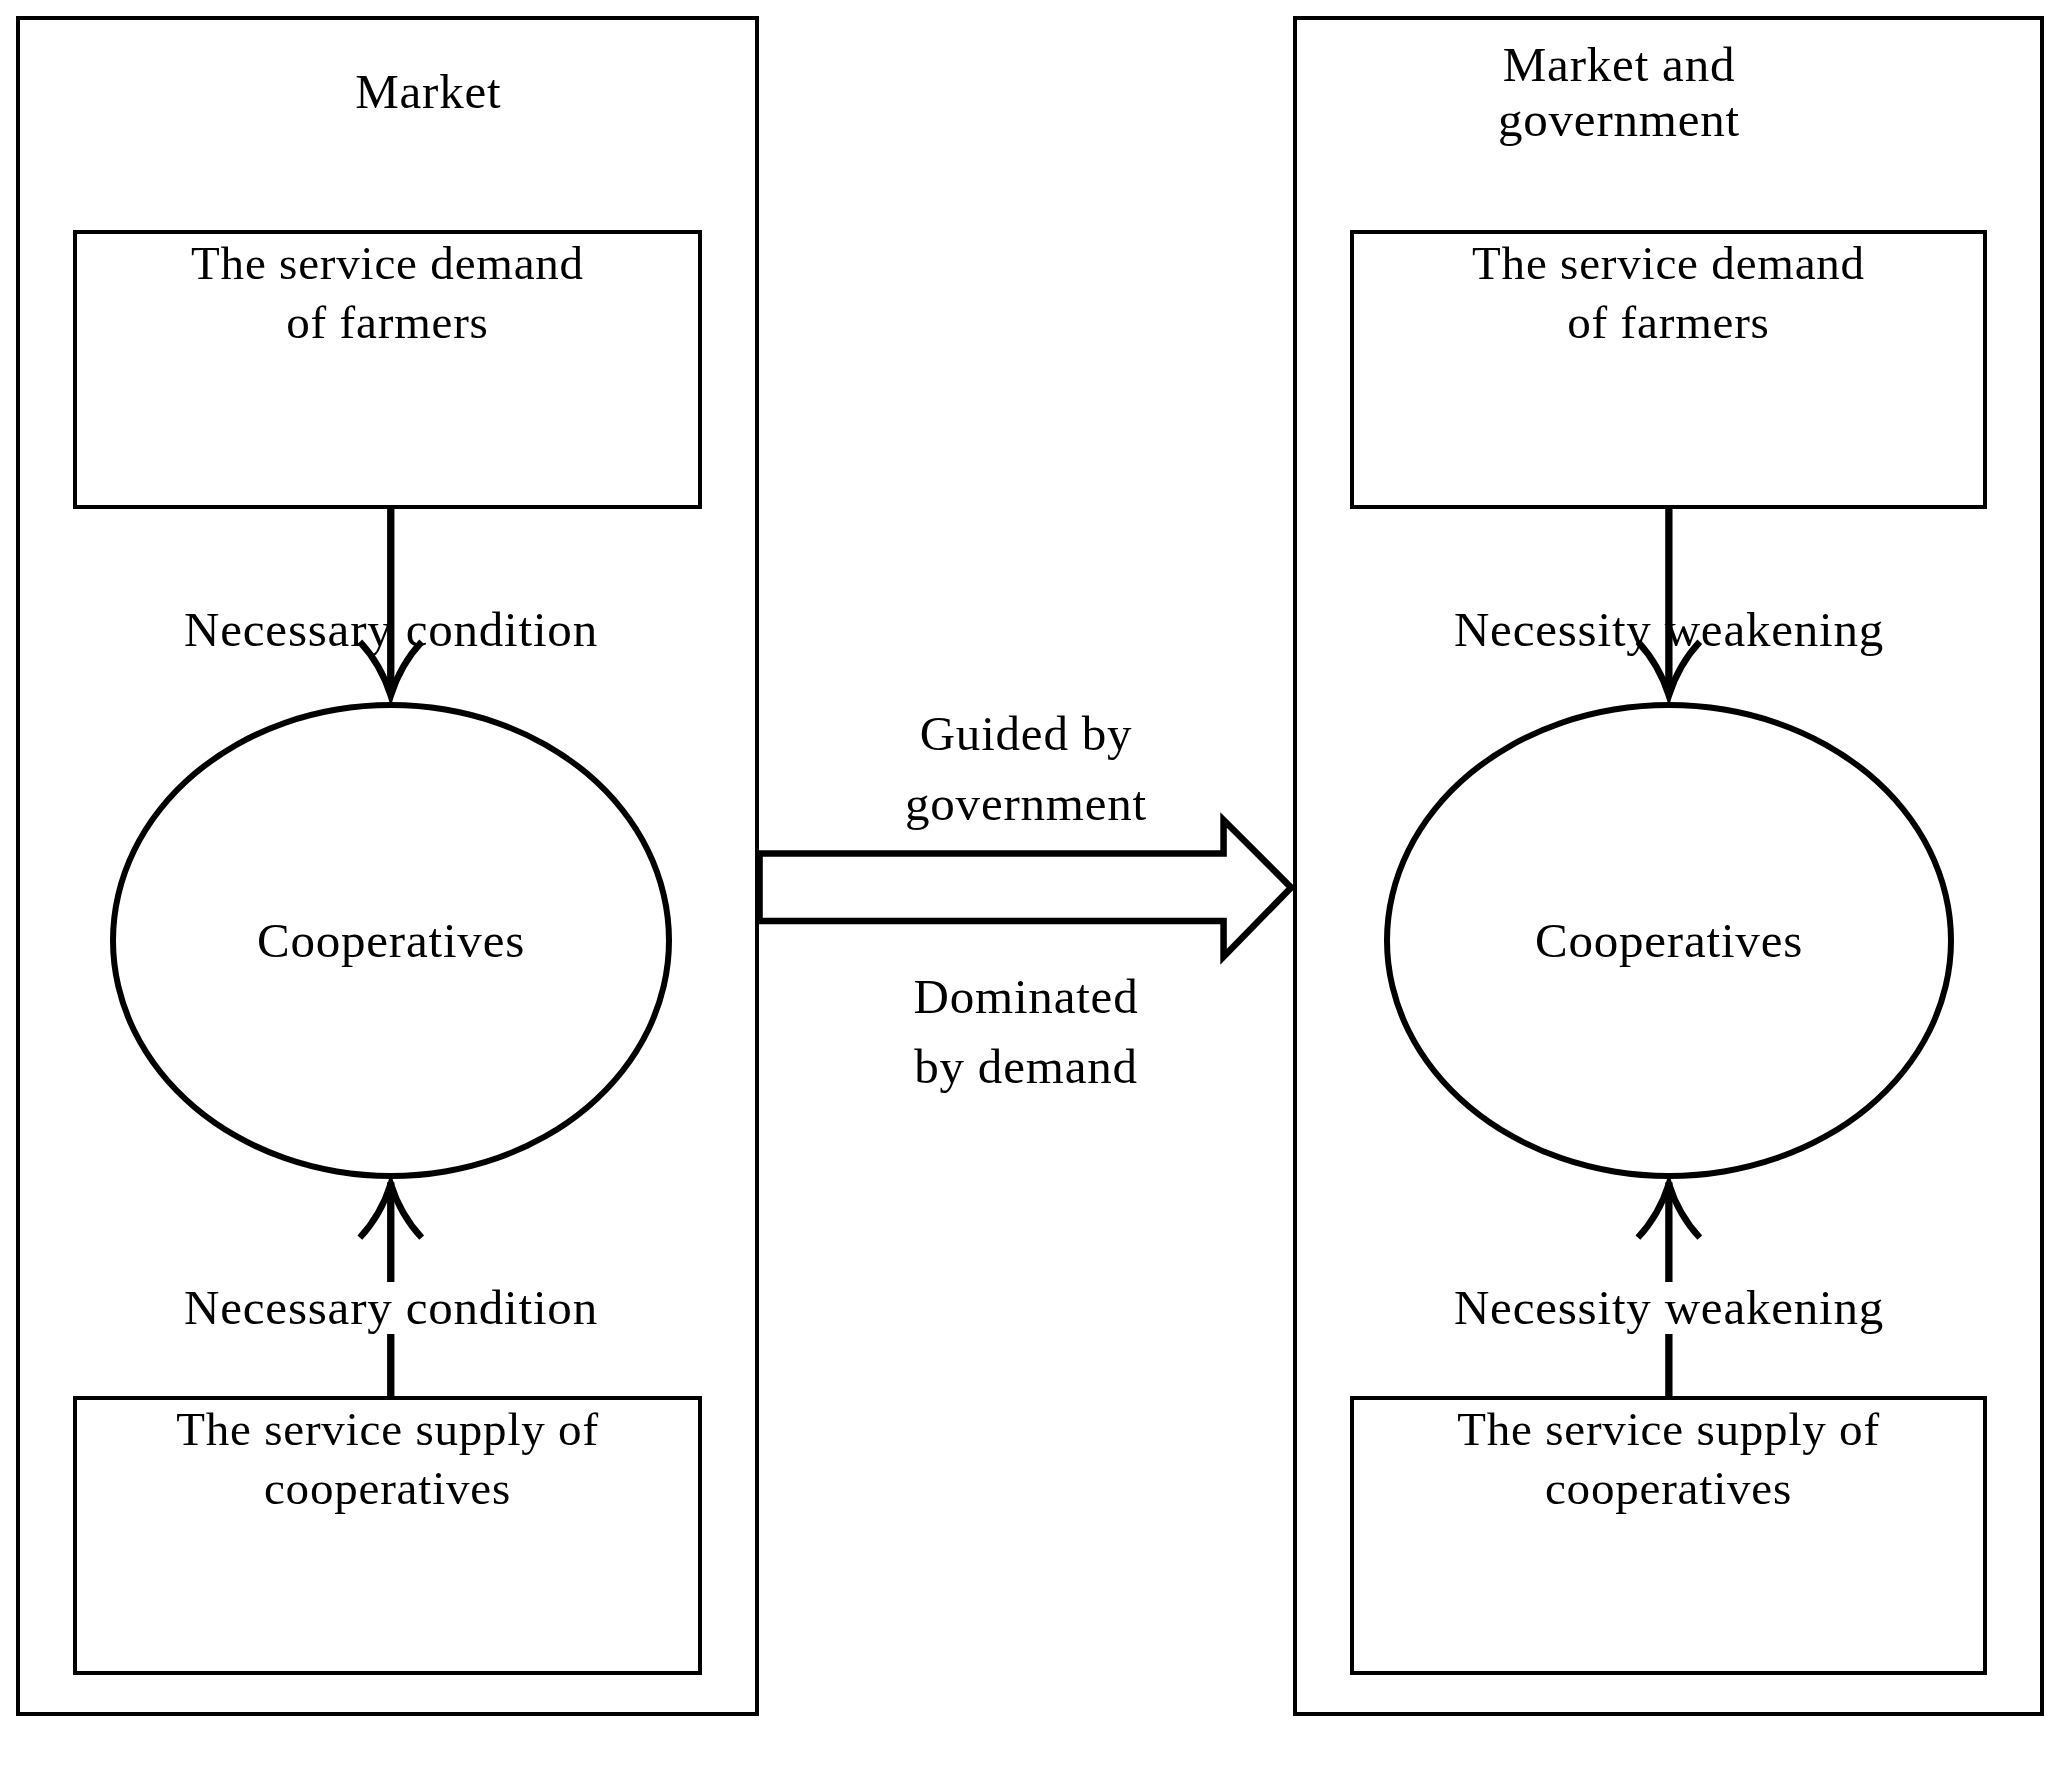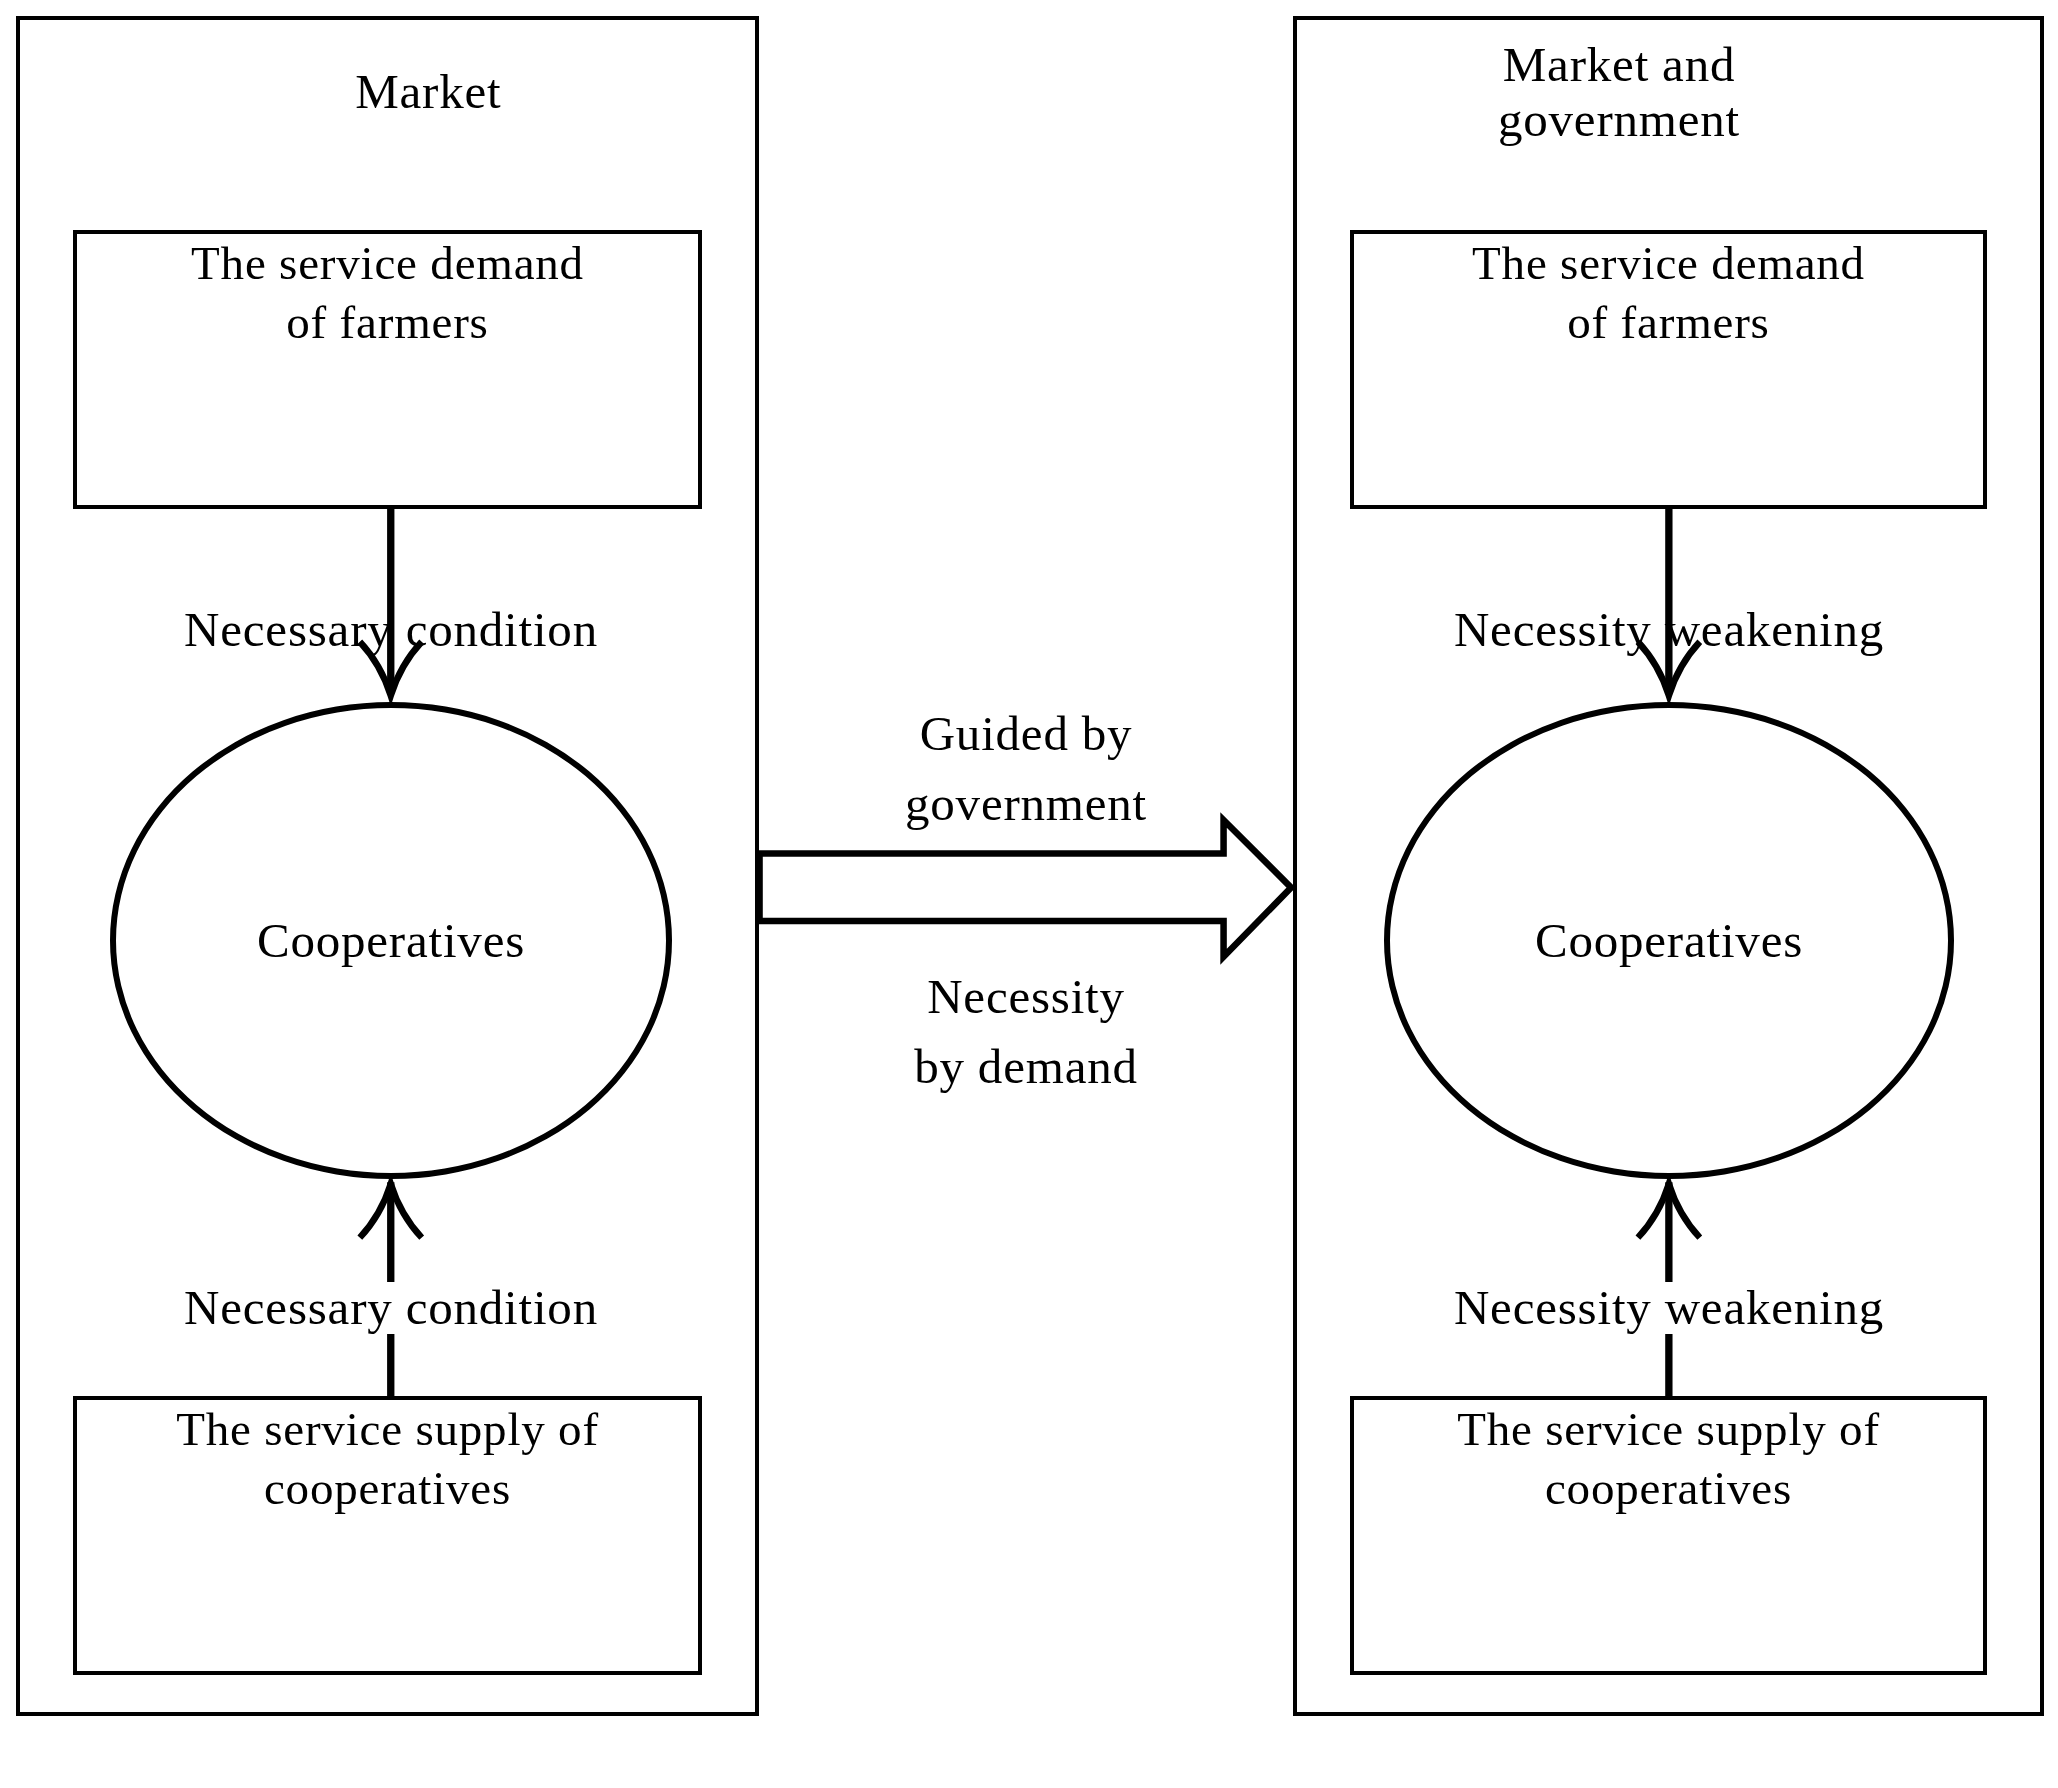--- a/index.html
+++ b/index.html
@@ -125,18 +125,18 @@
   <div class="arrow-label bg al-bottom-left">Necessary condition</div>
 
   <div class="arrow-label al-top-right">Necessity weakening</div>
   <div class="arrow-label bg al-bottom-right">Necessity weakening</div>
 
   <div class="trans-label trans-top">
     <div>Guided by</div>
     <div>government</div>
   </div>
   <div class="trans-label trans-bottom">
-    <div>Necessity</div>
+    <div>Dominated</div>
     <div>by demand</div>
   </div>
 
 </div>
 
 
 </body></html>

